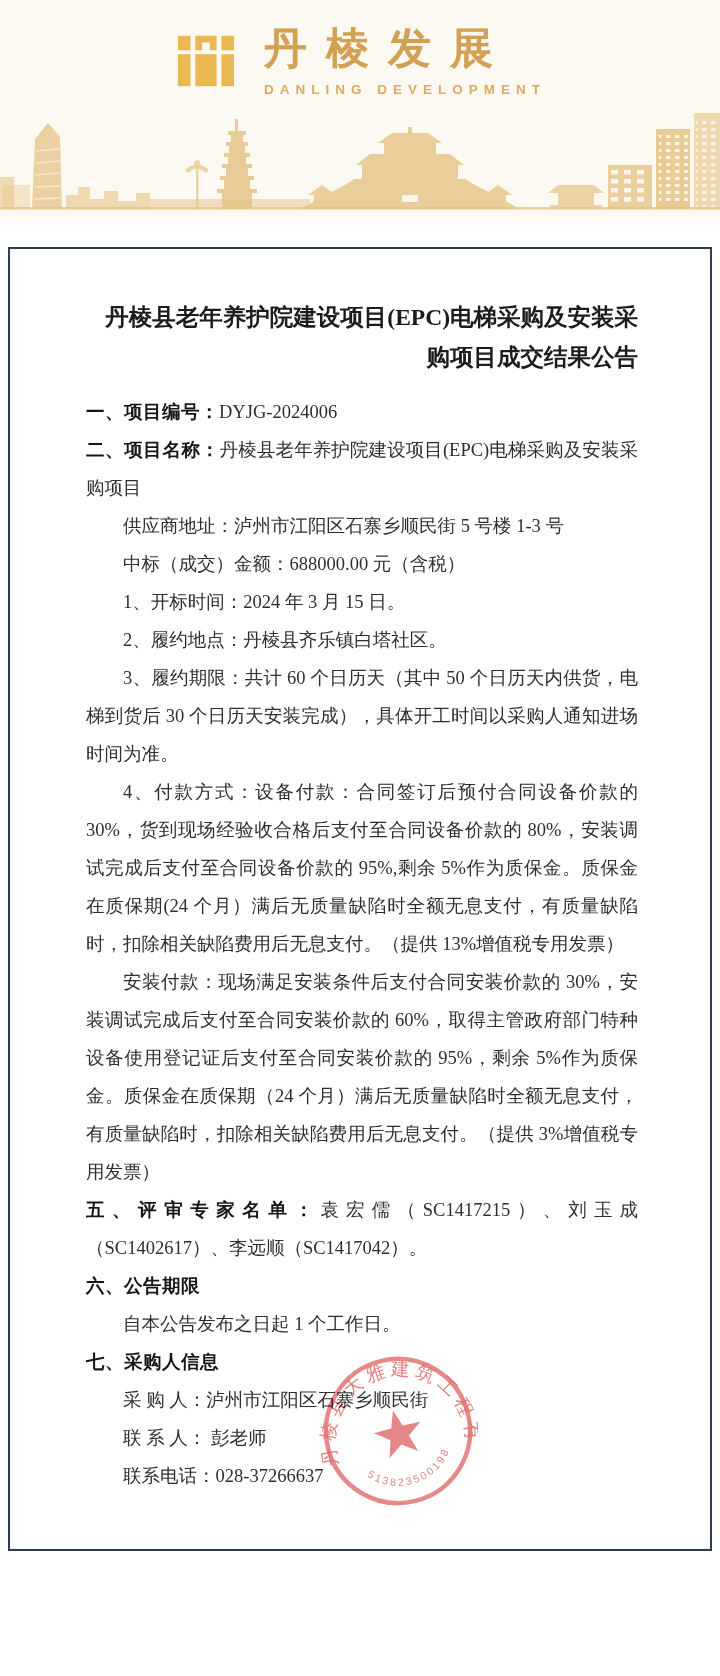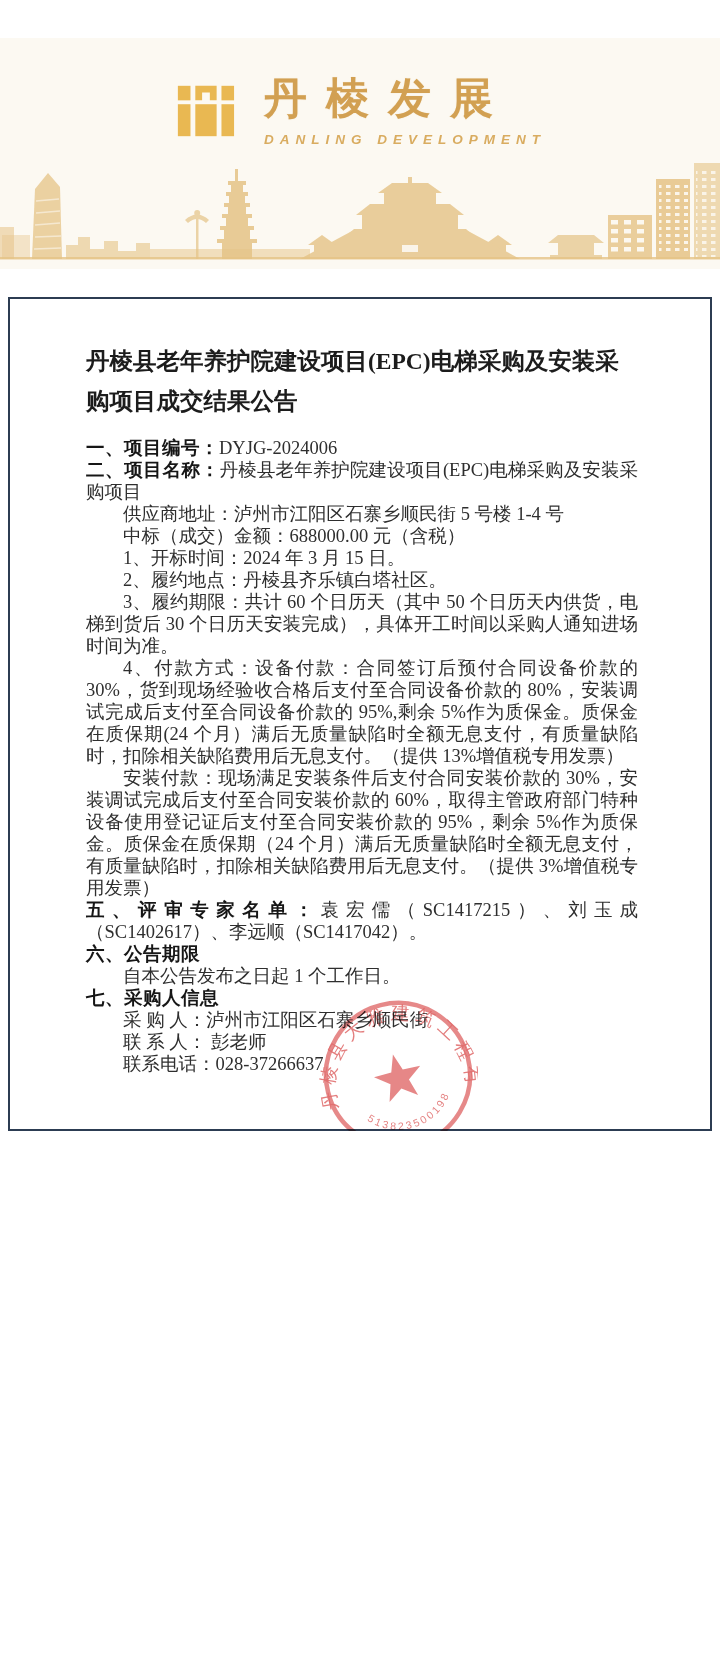--- a/index.html
+++ b/index.html
@@ -1,33 +1,33 @@
 <!DOCTYPE html>
 <html lang="zh"><head>
 <meta charset="utf-8">
 <style>
   html,body{margin:0;padding:0;background:#ffffff;}
   .page{width:720px;margin:0 auto;font-family:"Liberation Serif",serif;color:#2e2e2e;}
 
   
-  .masthead{background:#fcf9f2;padding-top:36px;margin-top:38px;}
+  .masthead{background:#fcf9f2;padding-top:24px;}
   .brand-row{display:flex;justify-content:center;align-items:center;gap:28px;}
   .logo-icon{flex:0 0 auto;display:block;}
   .brand-cn{font-size:43px;line-height:1.15;color:#d2a052;letter-spacing:19px;font-weight:700;
             font-family:"Liberation Serif",serif;text-shadow:0 0 1px rgba(210,160,82,.35);}
   .brand-en{margin-top:9px;font-size:13.5px;color:#d9ac60;letter-spacing:6px;text-align:center;
-            font-family:"Liberation Sans",sans-serif;font-weight:600;font-style:italic;}
+            font-family:"Liberation Sans",sans-serif;font-weight:600;}
   .skyline{display:block;margin-top:10px;}
 
   
   .doc-card{margin:28px 8px 0;border:2px solid #2c3c52;background:#ffffff;
             padding:30px 72px 54px 76px;}
-  .doc-title{margin:12px 0 16px;font-size:23.5px;line-height:40px;font-weight:700;text-align:left;
+  .doc-title{margin:18px 0 16px;font-size:23.5px;line-height:40px;font-weight:700;text-align:right;
              color:#1c1c1c;font-family:"Liberation Serif",serif;}
-  .para{margin:0;font-size:18.5px;line-height:22px;text-align:justify;color:#2e2e2e;}
+  .para{margin:0;font-size:18.5px;line-height:38px;text-align:justify;color:#2e2e2e;}
   .label{font-family:"Liberation Sans",sans-serif;font-weight:700;color:#161616;letter-spacing:.5px;}
   .sub{text-indent:2em;}
 
   
   .purchaser{position:relative;}
   .seal{position:absolute;left:232px;top:8px;width:160px;height:160px;pointer-events:none;
         mix-blend-mode:multiply;opacity:.92;}
 </style>
 </head>
 <body>
@@ -138,21 +138,21 @@
 
   <main class="doc-card">
 
     <h1 class="doc-title">丹棱县老年养护院建设项目(EPC)电梯采购及安装采购项目成交结果公告</h1>
 
     <p class="para"><span class="label">一、项目编号：</span><span>DYJG-2024006</span></p>
 
     <p class="para"><span class="label">二、项目名称：</span><span>丹棱县老年养护院建设项目(EPC)电梯采购及安装采购项目</span></p>
 
     <div>
-      <p class="para sub">供应商地址：泸州市江阳区石寨乡顺民街 5 号楼 1-4 号</p>
+      <p class="para sub">供应商地址：泸州市江阳区石寨乡顺民街 5 号楼 1-3 号</p>
       <p class="para sub">中标（成交）金额：688000.00 元（含税）</p>
     </div>
 
     <div>
       <p class="para sub">1、开标时间：2024 年 3 月 15 日。</p>
       <p class="para sub">2、履约地点：丹棱县齐乐镇白塔社区。</p>
       <p class="para sub">3、履约期限：共计 60 个日历天（其中 50 个日历天内供货，电梯到货后 30 个日历天安装完成），具体开工时间以采购人通知进场时间为准。</p>
       <p class="para sub">4、付款方式：设备付款：合同签订后预付合同设备价款的 30%，货到现场经验收合格后支付至合同设备价款的 80%，安装调试完成后支付至合同设备价款的 95%,剩余 5%作为质保金。质保金在质保期(24 个月）满后无质量缺陷时全额无息支付，有质量缺陷时，扣除相关缺陷费用后无息支付。（提供 13%增值税专用发票）</p>
       <p class="para sub">安装付款：现场满足安装条件后支付合同安装价款的 30%，安装调试完成后支付至合同安装价款的 60%，取得主管政府部门特种设备使用登记证后支付至合同安装价款的 95%，剩余 5%作为质保金。质保金在质保期（24 个月）满后无质量缺陷时全额无息支付，有质量缺陷时，扣除相关缺陷费用后无息支付。（提供 3%增值税专用发票）</p>
     </div>

